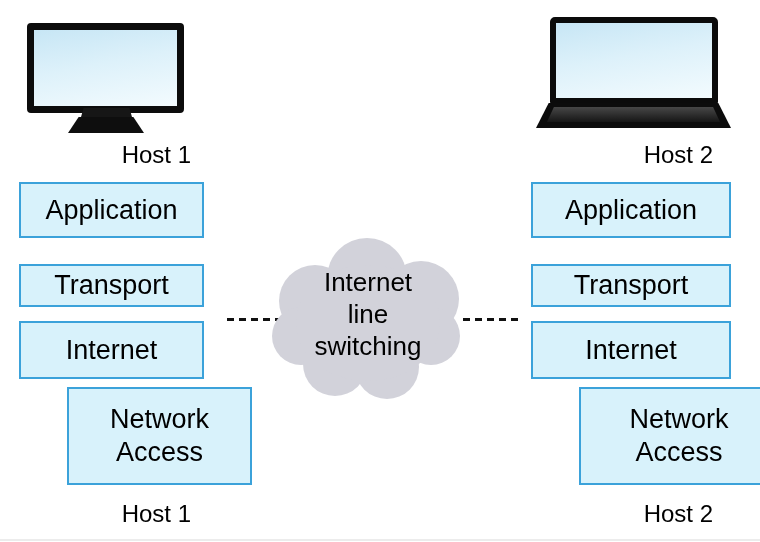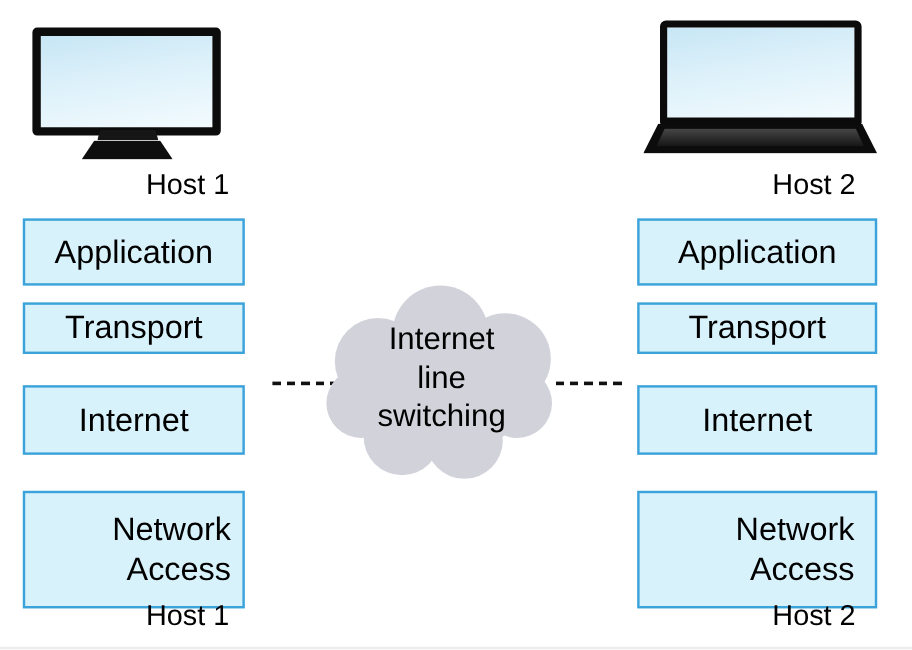--- a/index.html
+++ b/index.html
@@ -60,31 +60,31 @@
   .host2-top    { left: 553px; top: 142px; }
   .host1-bottom { left: 31px;  top: 501px; }
   .host2-bottom { left: 553px; top: 501px; }
 
   
   .layer-box {
     position: absolute;
     border: 2px solid #3ba2da;
     background: #d8f2fb;
     display: flex; align-items: center; justify-content: center;
-    font-size: 27px; line-height: 33px; text-align: right; color: #000;
+    font-size: 27px; line-height: 33px; text-align: center; color: #000;
   }
   .layer-box .layer-label { display: block; max-width: 162px; }
 
   .stack-left  .layer-box { left: 19px;  width: 185px; }
   .stack-right .layer-box { left: 531px; width: 200px; }
 
   .layer-application { top: 182px; height: 56px; }
-  .layer-transport   { top: 252px; height: 43px; }
+  .layer-transport   { top: 264px; height: 43px; }
   .layer-internet    { top: 321px; height: 58px; }
-  .layer-network     { top: 409px; height: 98px; }
+  .layer-network     { top: 387px; height: 98px; margin-left: 48px; }
 
   
   .cloud-svg { position: absolute; left: 263px; top: 228px; width: 210px; height: 180px; }
   .cloud-label {
     position: absolute; left: 288px; top: 266px; width: 160px;
     font-size: 26px; line-height: 32px; text-align: center;
     white-space: pre-line; color: #000;
   }
 
   

